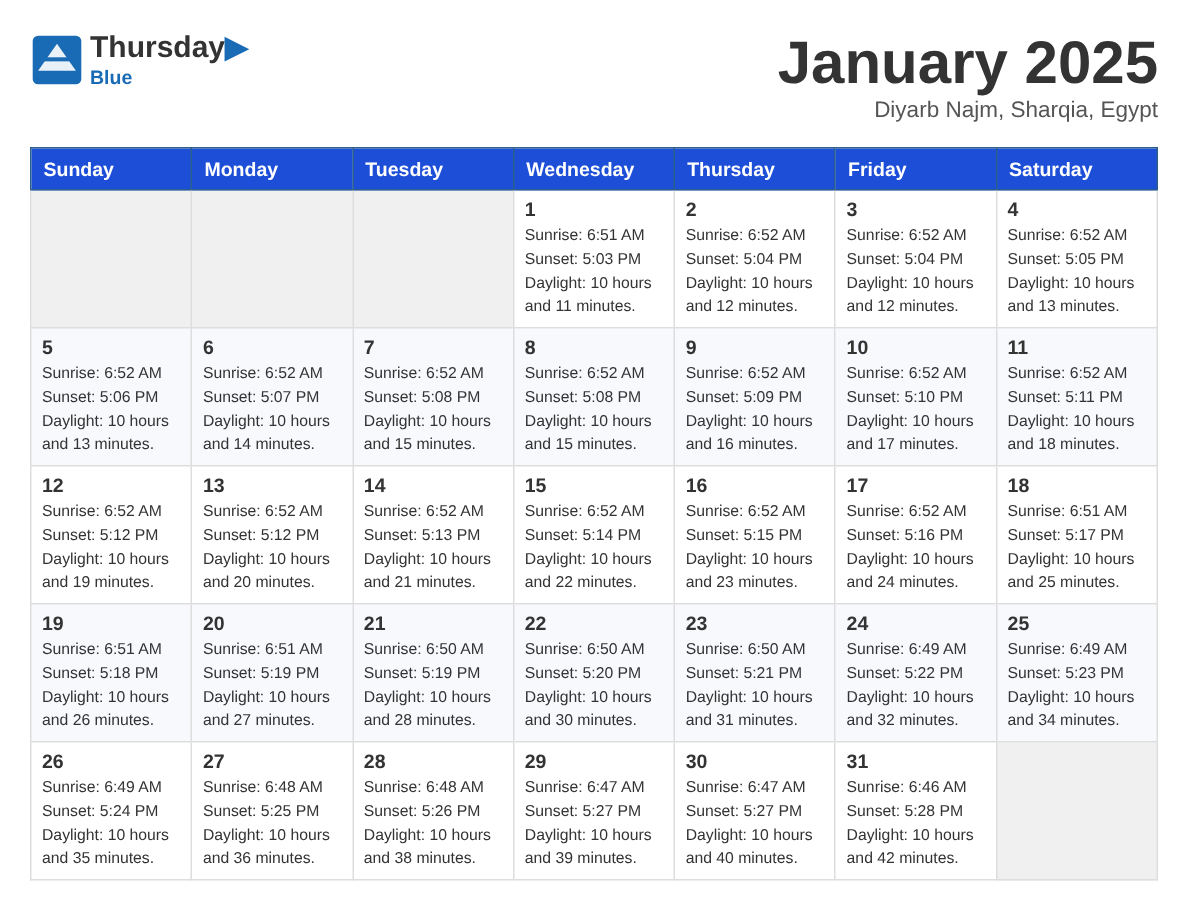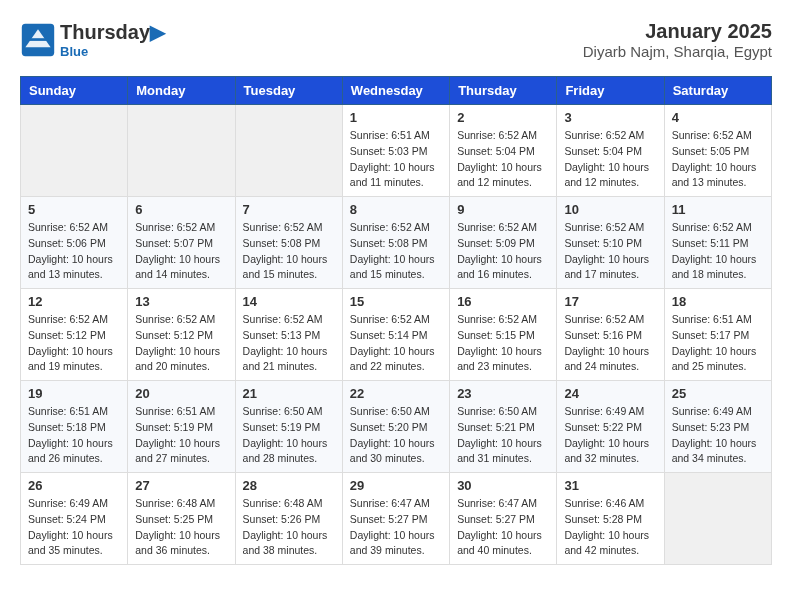--- a/index.html
+++ b/index.html
@@ -29,21 +29,21 @@
     .logo-text .blue { color: #1a6bb5; }
     .logo-icon {
       width: 36px;
       height: 36px;
       margin-right: 4px;
     }
     .title-block {
       text-align: right;
     }
     .month-title {
-      font-size: 20px;
+      font-size: 40px;
       font-weight: bold;
       color: #333;
       margin-left: 32px;
     }
     .location-title {
       font-size: 15px;
       color: #555;
     }
     .calendar {
       width: 100%;

